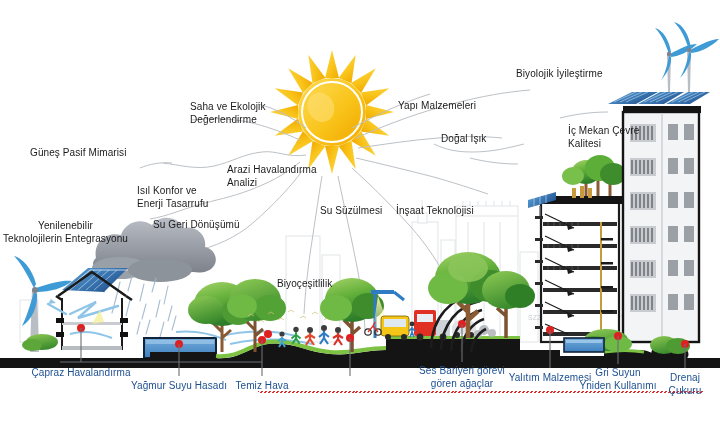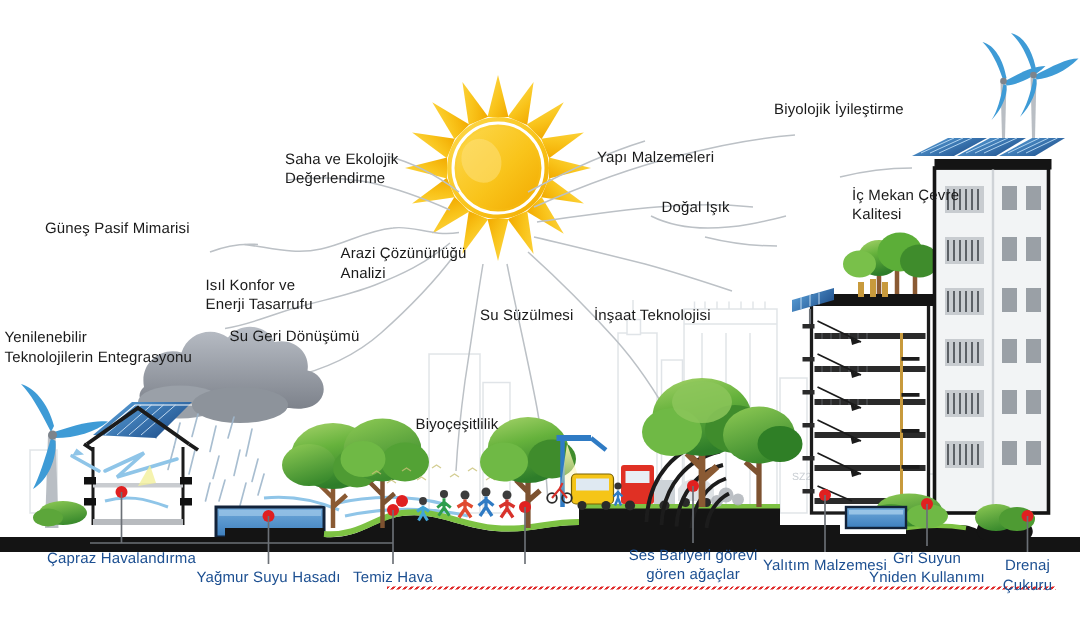--- a/index.html
+++ b/index.html
@@ -504,28 +504,28 @@
       <path d="M462 324 L462 362"></path>
       <path d="M550 330 L550 368"></path>
       <path d="M618 336 L618 364"></path>
       <path d="M685 344 L685 368"></path>
       <path d="M60 362 L262 362"></path>
     </g>
   </svg>
 
   <div>
     <div class="lbl" style="left:30px;top:146px;">Güneş Pasif Mimarisi</div>
-    <div class="lbl" style="left:3px;top:219px;">Yenilenebilir
+    <div class="lbl" style="left:3px;top:219px;text-align:center;">Yenilenebilir
 Teknolojilerin Entegrasyonu</div>
     <div class="lbl" style="left:137px;top:184px;">Isıl Konfor ve
 Enerji Tasarrufu</div>
     <div class="lbl" style="left:153px;top:218px;">Su Geri Dönüşümü</div>
     <div class="lbl" style="left:190px;top:100px;">Saha ve Ekolojik
 Değerlendirme</div>
-    <div class="lbl" style="left:227px;top:163px;">Arazi Çözünürlüğü
+    <div class="lbl" style="left:227px;top:163px;">Arazi Havalandırma
 Analizi</div>
     <div class="lbl" style="left:320px;top:204px;">Su Süzülmesi</div>
     <div class="lbl" style="left:398px;top:99px;text-align:center;">Yapı Malzemeleri</div>
     <div class="lbl" style="left:441px;top:132px;">Doğal Işık</div>
     <div class="lbl" style="left:396px;top:185px;margin-top:19px;">İnşaat Teknolojisi</div>
     <div class="lbl" style="left:516px;top:67px;">Biyolojik İyileştirme</div>
     <div class="lbl" style="left:530px;top:124px;margin-left:38px;">İç Mekan Çevre
 Kalitesi</div>
     <div class="lbl" style="left:277px;top:277px;">Biyoçeşitlilik</div>
   </div>

